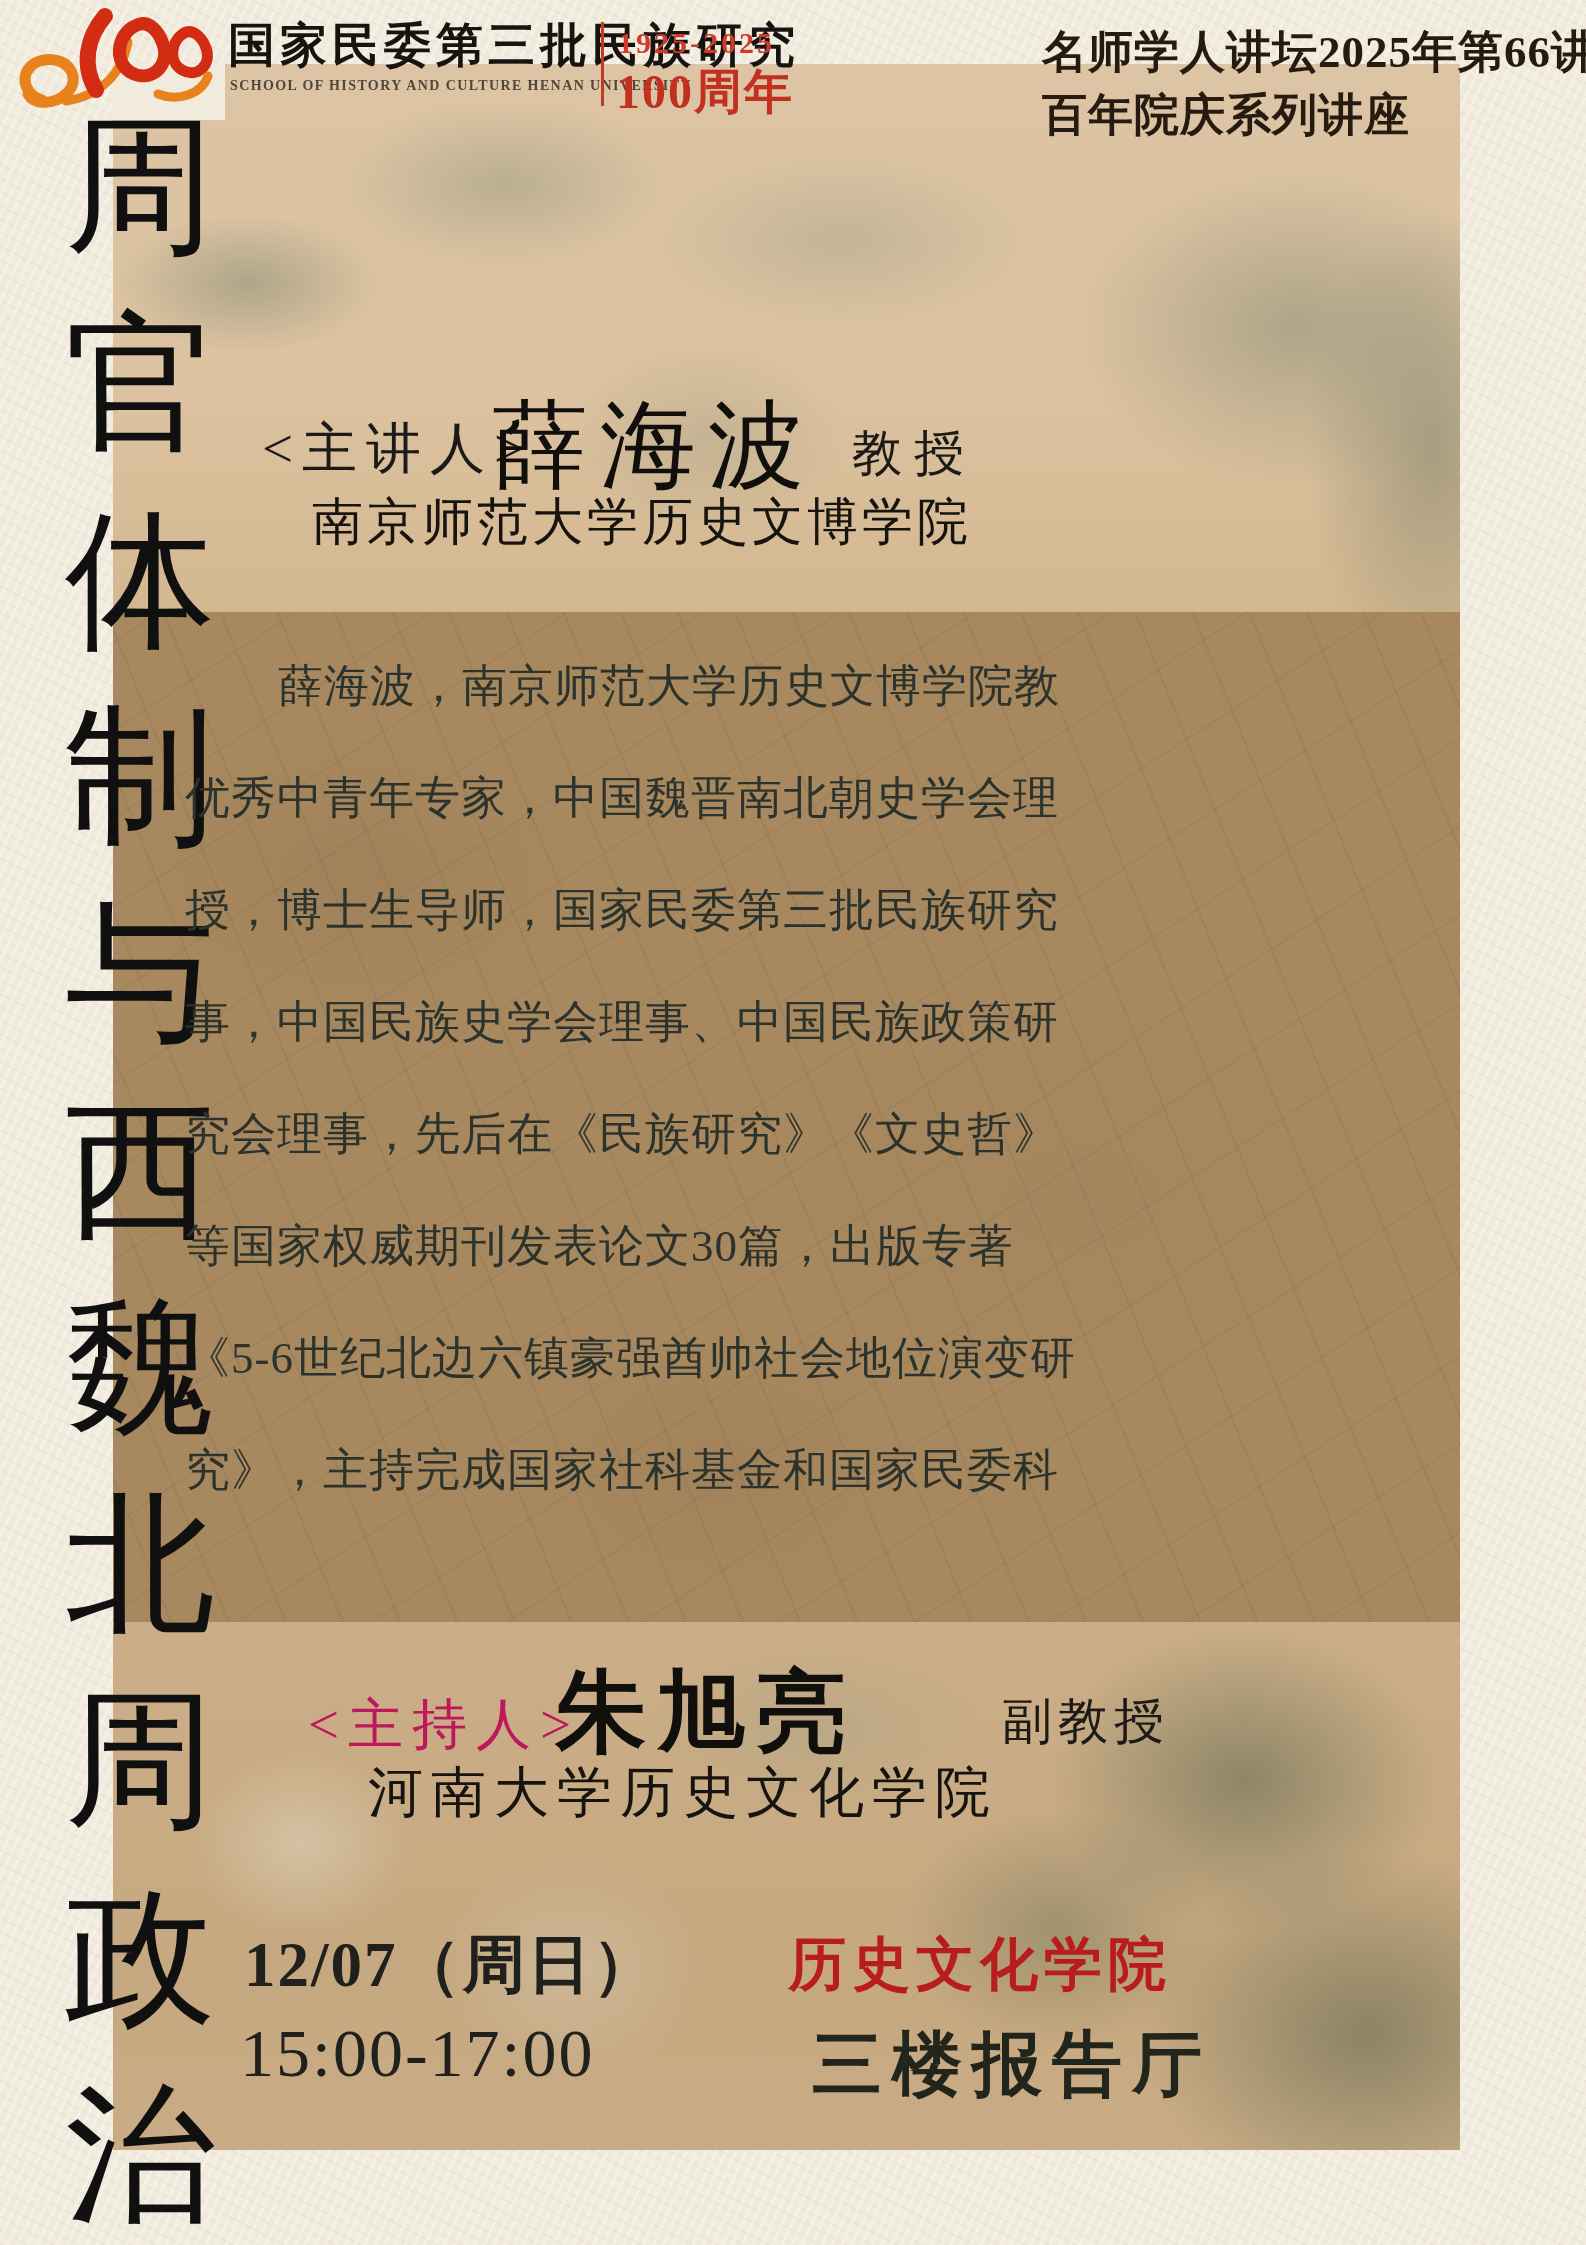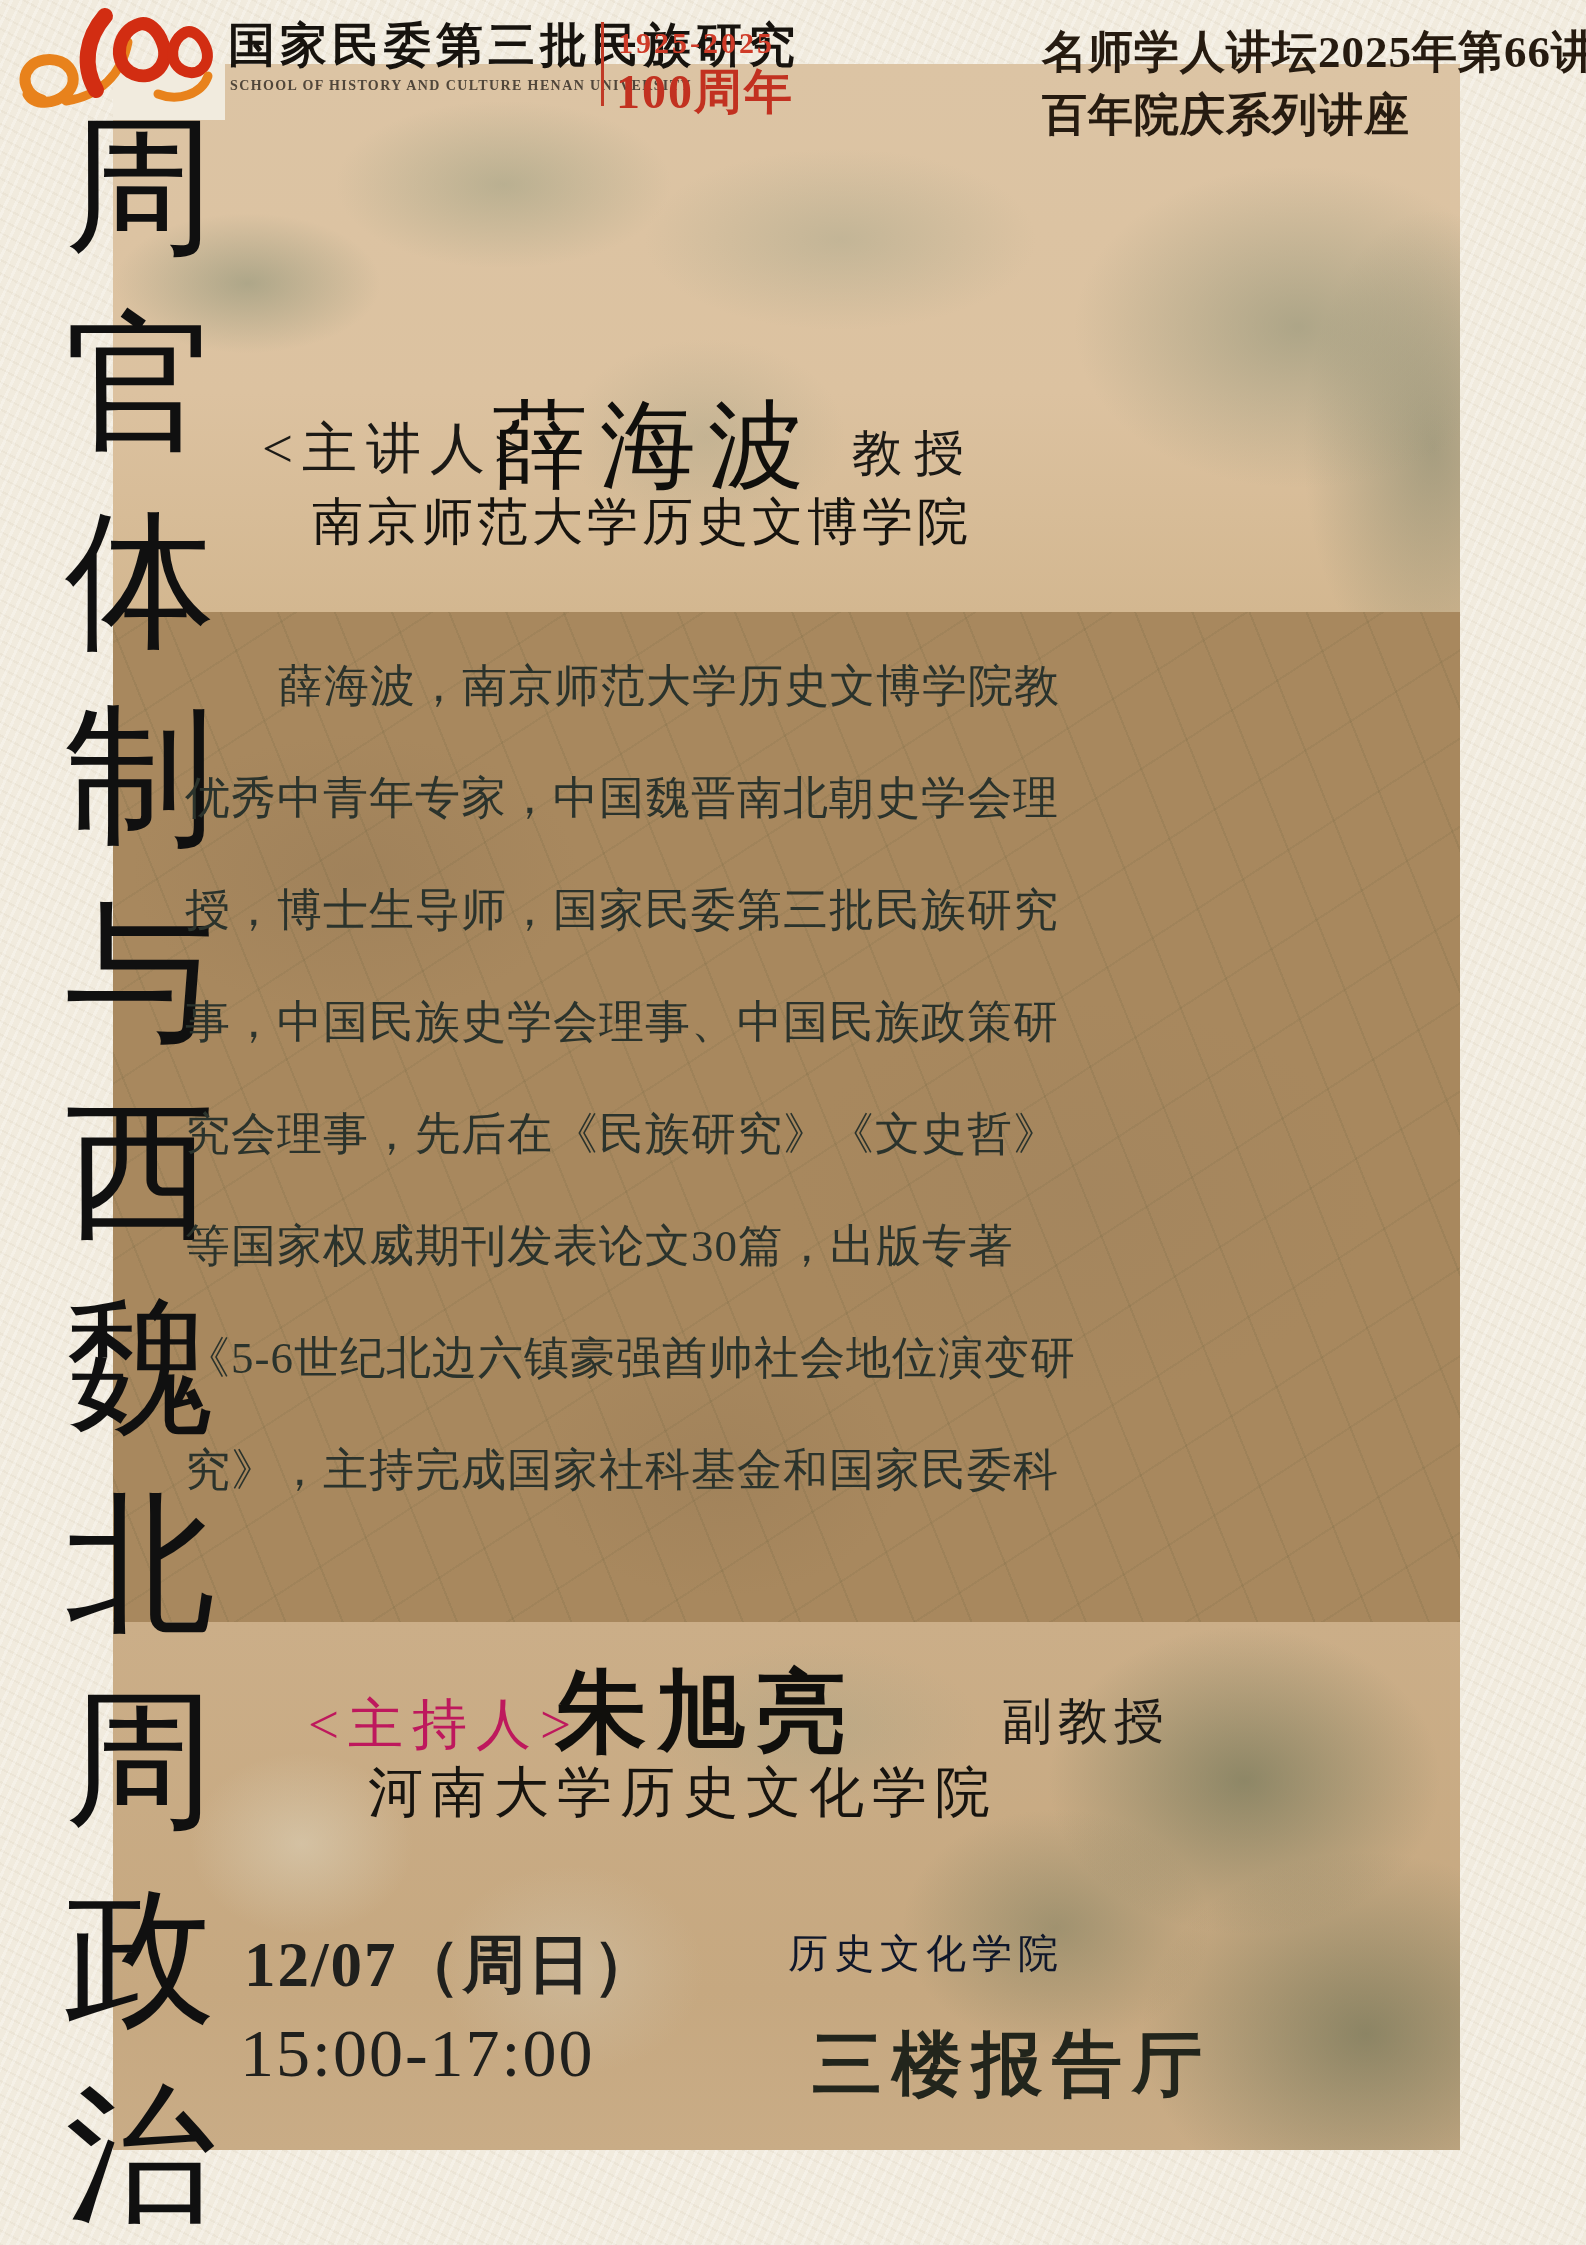--- a/index.html
+++ b/index.html
@@ -82,21 +82,21 @@
 
   
   .host-role{left:308px;top:1688px;font-size:55px;color:#be185d;letter-spacing:9px;white-space:nowrap;}
   .host-name{left:556px;top:1652px;font-size:90px;color:#100f0c;font-weight:bold;letter-spacing:10px;white-space:nowrap;}
   .host-title{left:1002px;top:1688px;font-size:50px;color:#1c1a16;letter-spacing:6px;white-space:nowrap;}
   .host-affil{left:368px;top:1756px;font-size:55px;color:#17140f;letter-spacing:8px;white-space:nowrap;}
 
   
   .sch-date{left:244px;top:1922px;font-size:63px;color:#20201d;font-weight:bold;letter-spacing:2px;white-space:nowrap;}
   .sch-time{left:240px;top:2014px;font-size:68px;color:#20201d;font-weight:normal;letter-spacing:2px;white-space:nowrap;}
-  .venue1{left:788px;top:1926px;font-size:40px;color:#0f172a;font-weight:normal;letter-spacing:6px;white-space:nowrap;}
+  .venue1{left:788px;top:1926px;font-size:58px;color:#b91c1c;font-weight:bold;letter-spacing:6px;white-space:nowrap;}
   .venue2{left:812px;top:2018px;font-size:70px;color:#22251c;font-weight:bold;letter-spacing:10px;white-space:nowrap;}
 </style>
 </head>
 <body>
 
 <div>
 
   <div class="abs painting-top"></div>
   <div class="abs bio-band"></div>
   <div class="abs painting-bottom"></div>

